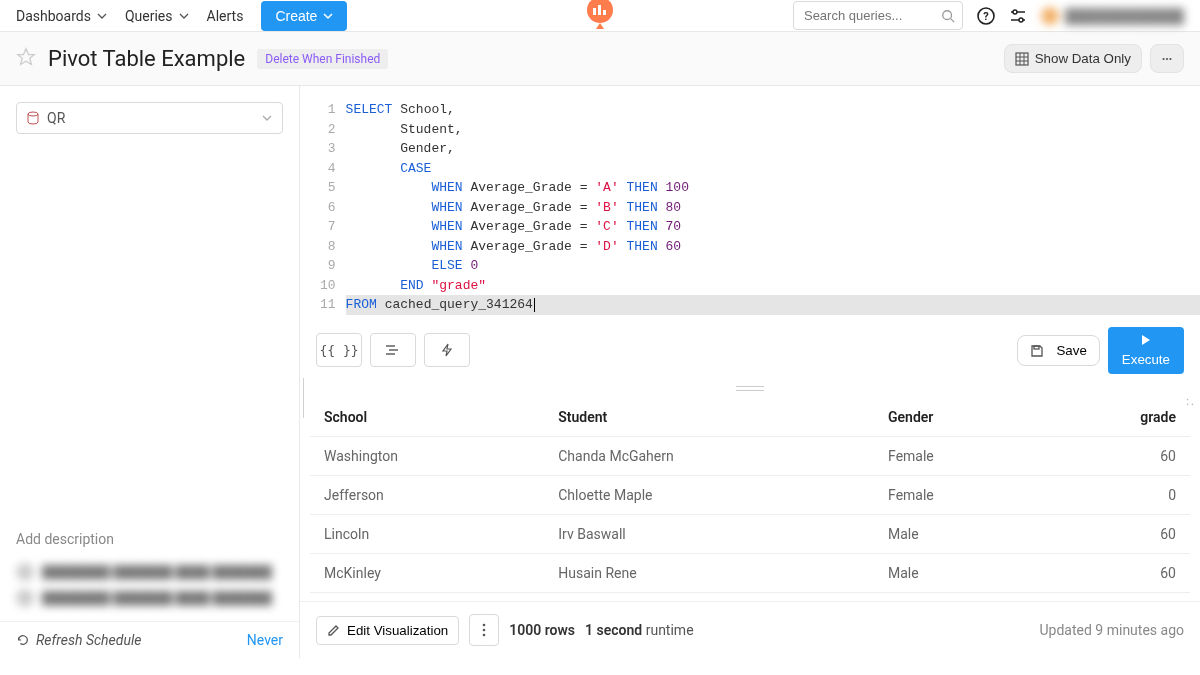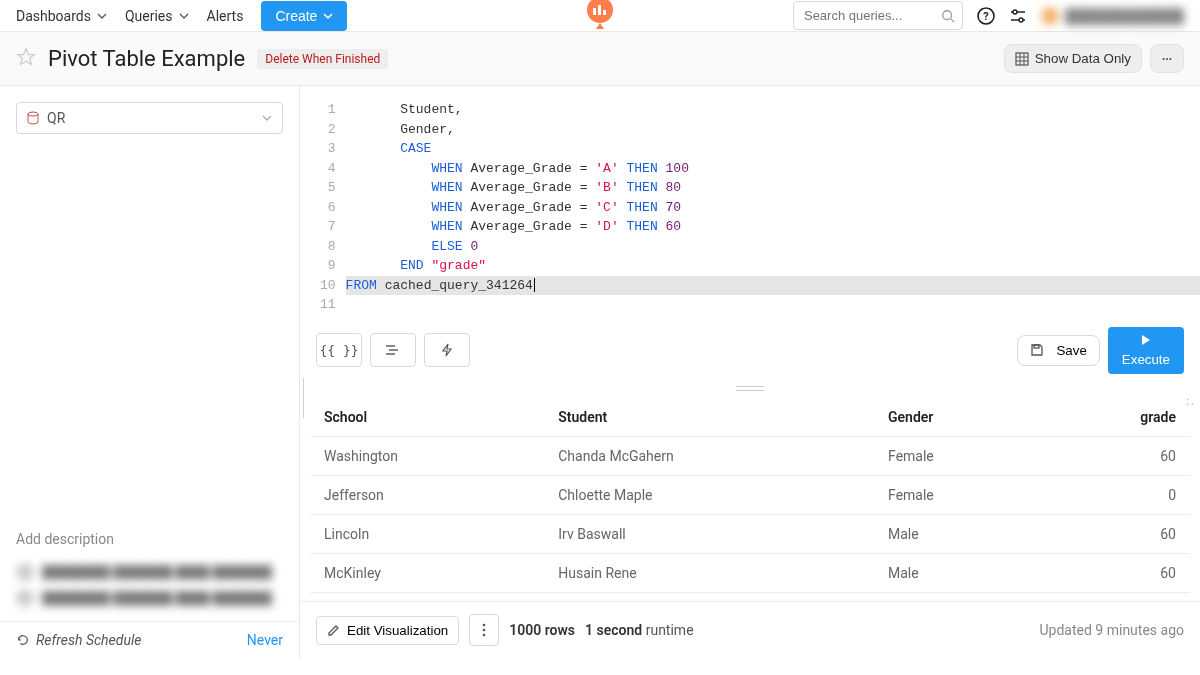--- a/index.html
+++ b/index.html
@@ -17,21 +17,21 @@
   .search-box input { width: 170px; padding: 6px 28px 6px 10px; border: 1px solid #d9d9d9; border-radius: 4px; font-size: 13px; }
   .search-box .sicon { position: absolute; right: 8px; top: 50%; transform: translateY(-50%); color: #999; }
   .icon-btn { cursor: pointer; color: #333; display: flex; align-items: center; }
   .blur-user { filter: blur(4px); color: #888; font-weight: 600; display:flex; align-items:center; gap:6px;}
   .ublur-av { width:18px;height:18px;border-radius:50%;background:#f3b26b; }
 
   
   .titlebar { display: flex; align-items: center; padding: 12px 16px; border-bottom: 1px solid #e8e8e8; background: #fafafa; gap: 12px; }
   .star { color: #ccc; cursor: pointer; }
   .page-title { font-size: 22px; font-weight: 400; }
-  .badge-del { background: #eee; color: #b91c1c; font-size: 12px; padding: 3px 8px; border-radius: 3px; }
+  .badge-del { background: #eee; color: #8b5cf6; font-size: 12px; padding: 3px 8px; border-radius: 3px; }
   .tb-right { margin-left: auto; display: flex; gap: 8px; }
   .gray-btn { background: #eee; border: 1px solid #e3e3e3; padding: 6px 10px; border-radius: 8px; cursor: pointer; display: flex; align-items: center; gap: 6px; color: #333; }
   .dots-btn { width: 34px; justify-content: center; }
 
   
   .main { display: flex; height: calc(100% - 48px - 55px); }
   .leftcol { width: 300px; border-right: 1px solid #e8e8e8; display: flex; flex-direction: column; }
   .ds-select { margin: 16px; border: 1px solid #d9d9d9; border-radius: 4px; padding: 7px 10px; display: flex; align-items: center; gap: 8px; cursor: pointer; color: #555; }
   .ds-select .chev { margin-left: auto; color: #aaa; }
   .left-spacer { flex: 1; }
@@ -56,21 +56,21 @@
   .kw { color: #1a5fd6; }
   .str { color: #d14; }
   .num { color: #701a75; }
   .id { color: #333; }
   .cursor-caret { border-left: 1px solid #000; display:inline-block; height:14px; vertical-align:middle; margin-left:1px;}
 
   
   .ed-toolbar { display: flex; align-items: center; padding: 12px 16px; gap: 8px; }
   .sq-btn { border: 1px solid #d9d9d9; background: #fff; border-radius: 4px; width: 46px; height: 34px; display: flex; align-items: center; justify-content: center; cursor: pointer; font-family: monospace; font-size: 13px; color:#555;}
   .ed-toolbar .spacer { flex: 1; }
-  .save-btn { border: 1px solid #d9d9d9; background: #fff; border-radius: 8px; padding: 7px 12px; display: flex; align-items: flex-start; gap: 12px; cursor: pointer; }
+  .save-btn { border: 1px solid #d9d9d9; background: #fff; border-radius: 8px; padding: 7px 12px; display: flex; align-items: flex-end; gap: 12px; cursor: pointer; }
   .exec-btn { background: #2196f3; color: #fff; border: none; border-radius: 4px; padding: 7px 14px; display: flex; align-items: center; gap: 6px; cursor: pointer; flex-direction: column; }
 
   .split-handle { height: 6px; display:flex; justify-content:center; align-items:center; position:relative;}
   .split-handle::after { content:""; width:28px; height:3px; border-top:1px solid #ccc; border-bottom:1px solid #ccc; }
   .split-left { position:absolute; left:0; top:-8px; width:4px; height:40px; border-right:1px solid #d0d0d0; }
 
   
   .tabs { display: flex; align-items: center; padding: 0 16px; gap: 4px; border-bottom: 1px solid #e8e8e8; }
   .tab { padding: 12px 14px 11px; cursor: pointer; color: #333; }
   .tab.active { border-bottom: 2px solid #2196f3; color: #000; }
@@ -234,20 +234,21 @@
             <div>4</div>
             <div>5</div>
             <div>6</div>
             <div>7</div>
             <div>8</div>
             <div>9</div>
             <div>10</div>
             <div>11</div>
           </div>
         <div class="code" id="code">
+            <div class="line"><span class="kw">SELECT</span><span class="id"> School,</span></div>
             <div class="line"><span class="id">       Student,</span></div>
             <div class="line"><span class="id">       Gender,</span></div>
             <div class="line"><span class="id">       </span><span class="kw">CASE</span></div>
             <div class="line"><span class="id">           </span><span class="kw">WHEN</span><span class="id"> Average_Grade = </span><span class="str">'A'</span><span class="id"> </span><span class="kw">THEN</span><span class="id"> </span><span class="num">100</span></div>
             <div class="line"><span class="id">           </span><span class="kw">WHEN</span><span class="id"> Average_Grade = </span><span class="str">'B'</span><span class="id"> </span><span class="kw">THEN</span><span class="id"> </span><span class="num">80</span></div>
             <div class="line"><span class="id">           </span><span class="kw">WHEN</span><span class="id"> Average_Grade = </span><span class="str">'C'</span><span class="id"> </span><span class="kw">THEN</span><span class="id"> </span><span class="num">70</span></div>
             <div class="line"><span class="id">           </span><span class="kw">WHEN</span><span class="id"> Average_Grade = </span><span class="str">'D'</span><span class="id"> </span><span class="kw">THEN</span><span class="id"> </span><span class="num">60</span></div>
             <div class="line"><span class="id">           </span><span class="kw">ELSE</span><span class="id"> </span><span class="num">0</span></div>
             <div class="line"><span class="id">       </span><span class="kw">END</span><span class="id"> </span><span class="str">"grade"</span></div>
             <div class="line current"><span class="kw">FROM</span><span class="id"> cached_query_341264</span><span class="cursor-caret"></span></div>

